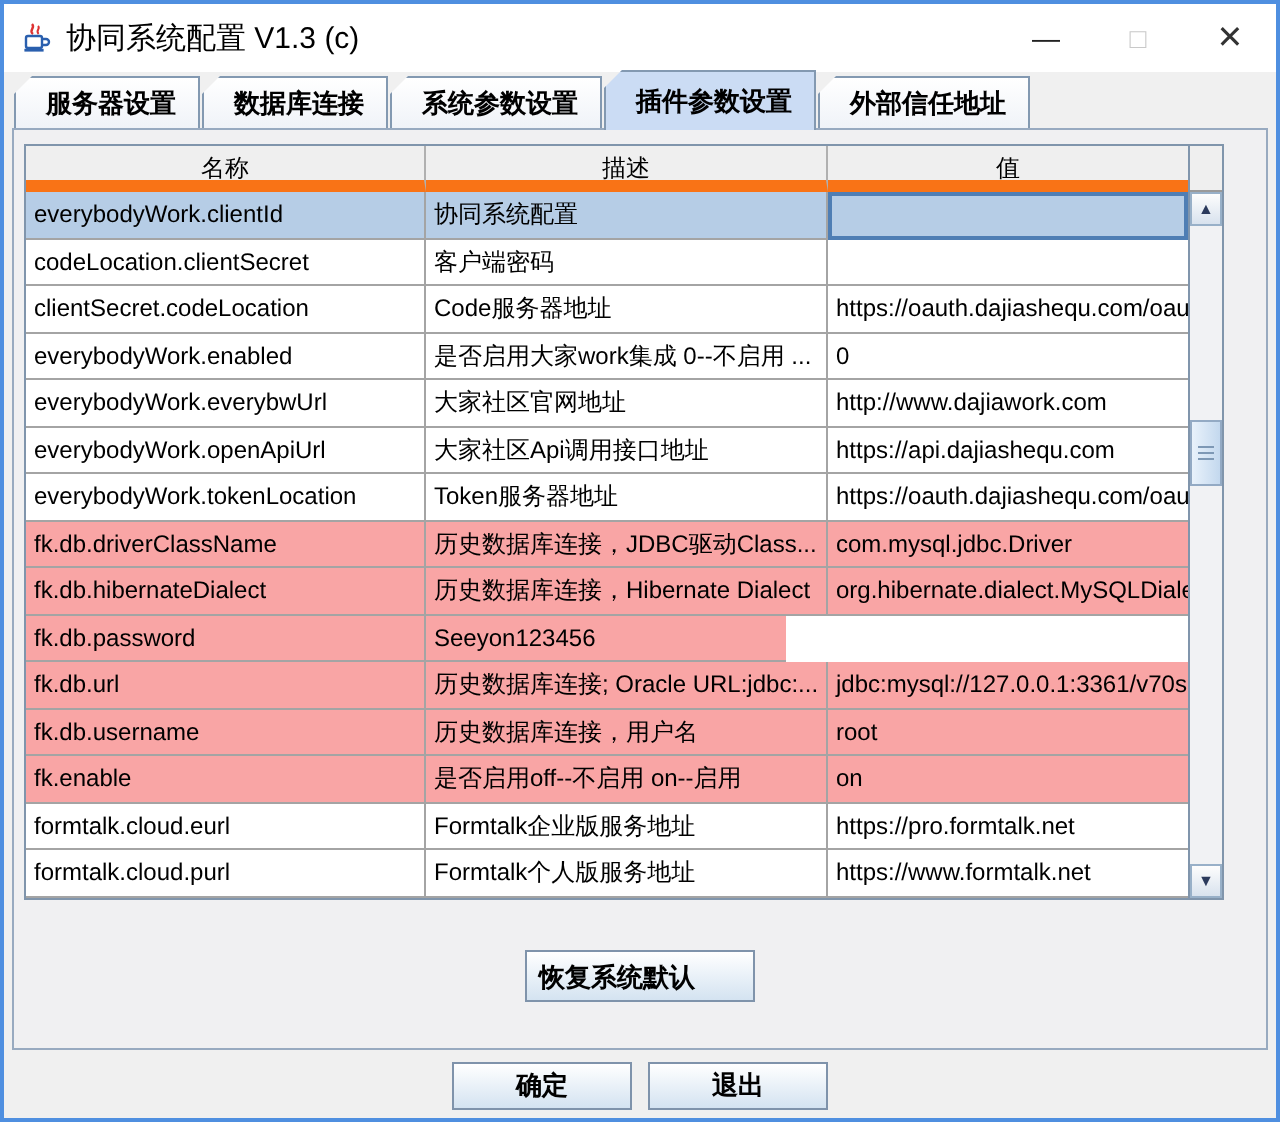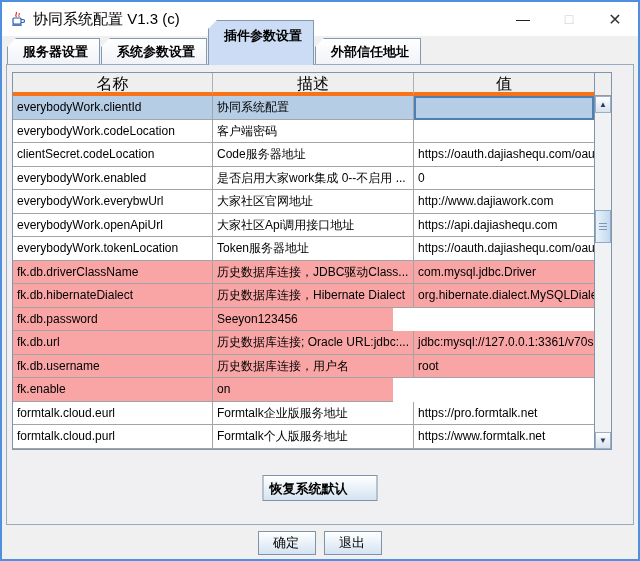--- a/index.html
+++ b/index.html
@@ -24,34 +24,34 @@
   .tab{
     position:relative;font-weight:bold;font-size:13px;color:#000;
     padding:4px 11px 3px 15px;margin-right:1px;
     background:linear-gradient(#ffffff,#f0f3f8);
     border:1px solid #8399b1;border-bottom:none;
     clip-path:polygon(9px 0,100% 0,100% 100%,0 100%,0 9px);
     white-space:nowrap;
   }
   .tab.selected{
     background:#cbdcf4;
-    padding-top:6px;padding-bottom:20px;margin-bottom:-1px;
+    padding-top:6px;padding-bottom:5px;margin-bottom:-1px;
   }
   
   .panel{
     position:absolute;left:4px;top:62px;width:628px;height:461px;
     border:1px solid #98aac0;background:#f0f0f2;z-index:2;
   }
   
   .scrollpane{position:absolute;left:5px;top:7px;display:flex;border:1px solid #8095ac;background:#fff;}
   .tbl{width:581px;}
   .hrow{display:flex;height:23px;background:#efefef;}
   .hcell{
-    border-right:1px solid #b0b0b0;border-bottom:4px solid #f97316;
-    text-align:center;font-size:16px;line-height:22px;color:#000;background:#efefef;
+    border-right:1px solid #b0b0b0;border-bottom:6px solid #f97316;
+    text-align:center;font-size:12px;line-height:22px;color:#000;background:#efefef;
   }
   .body{height:353px;overflow:hidden;background:#fff;}
   .row{display:flex;height:23.5px;}
   .cell{
     border-right:1px solid #a4a4a4;border-bottom:1px solid #a4a4a4;
     font-size:12px;line-height:22px;color:#000;
     padding-left:4px;white-space:nowrap;overflow:hidden;background:#fff;
   }
   .c0{width:200px;}
   .c1{width:201px;}
@@ -81,21 +81,21 @@
   .btn{
     display:inline-block;background:linear-gradient(#ffffff,#d4e3f1);
     border:1px solid #7f93ab;color:#000;text-align:left;
     font-family:"Liberation Sans","DejaVu Sans",sans-serif;
   }
   .restore-btn{
     position:absolute;left:50%;transform:translateX(-50%);top:410px;
     width:115px;height:26px;font-size:13px;font-weight:bold;line-height:24px;
   }
   .dialog-buttons{position:absolute;left:0;right:0;top:529px;display:flex;justify-content:center;gap:8px;z-index:4;}
-  .dlg-btn{min-width:58px;height:24px;font-size:13px;font-weight:normal;line-height:22px;padding:0 14px;}
+  .dlg-btn{min-width:58px;height:24px;font-size:13px;font-weight:bold;line-height:22px;padding:0 31px;}
 </style>
 </head>
 <body>
 
 <div class="window">
 
   <div class="titlebar">
     <span class="app-icon">
       <svg width="16" height="16" viewBox="0 0 16 16">
         <path d="M6 1 C8 3 4 4 6.5 6" stroke="#d33" stroke-width="1.2" fill="none"></path>
@@ -108,41 +108,42 @@
     <span class="title-text">协同系统配置 V1.3 (c)</span>
     <div class="win-controls">
       <div class="win-btn min">—</div>
       <div class="win-btn max">□</div>
       <div class="win-btn close">✕</div>
     </div>
   </div>
 
   <div class="tabs" id="tabbar">
       <div class="tab">服务器设置</div>
+      <div class="tab">数据库连接</div>
       <div class="tab">系统参数设置</div>
       <div class="tab selected">插件参数设置</div>
       <div class="tab">外部信任地址</div>
     </div>
 
   <div class="panel">
     <div class="scrollpane">
       <div class="tbl">
         <div class="hrow" id="thead">
             <div class="hcell c0">名称</div>
             <div class="hcell c1">描述</div>
             <div class="hcell c2">值</div>
           </div>
         <div class="body" id="tbody">
             <div class="row selected">
               <div class="cell c0">everybodyWork.clientId</div>
               <div class="cell c1">协同系统配置</div>
               <div class="cell c2 focus"></div>
             </div>
             <div class="row">
-              <div class="cell c0">everybodyWork.codeLocation</div>
+              <div class="cell c0">codeLocation.clientSecret</div>
               <div class="cell c1">客户端密码</div>
               <div class="cell c2"></div>
             </div>
             <div class="row">
               <div class="cell c0">clientSecret.codeLocation</div>
               <div class="cell c1">Code服务器地址</div>
               <div class="cell c2">https://oauth.dajiashequ.com/oau...</div>
             </div>
             <div class="row">
               <div class="cell c0">everybodyWork.enabled</div>
@@ -183,20 +184,21 @@
               <div class="cell c1">历史数据库连接; Oracle URL:jdbc:...</div>
               <div class="cell c2">jdbc:mysql://127.0.0.1:3361/v70s...</div>
             </div>
             <div class="row pink">
               <div class="cell c0">fk.db.username</div>
               <div class="cell c1">历史数据库连接，用户名</div>
               <div class="cell c2">root</div>
             </div>
             <div class="row pink">
               <div class="cell c0">fk.enable</div>
+              <div class="cell c1">是否启用off--不启用  on--启用</div>
               <div class="cell c2">on</div>
             </div>
             <div class="row">
               <div class="cell c0">formtalk.cloud.eurl</div>
               <div class="cell c1">Formtalk企业版服务地址</div>
               <div class="cell c2">https://pro.formtalk.net</div>
             </div>
             <div class="row">
               <div class="cell c0">formtalk.cloud.purl</div>
               <div class="cell c1">Formtalk个人版服务地址</div>

